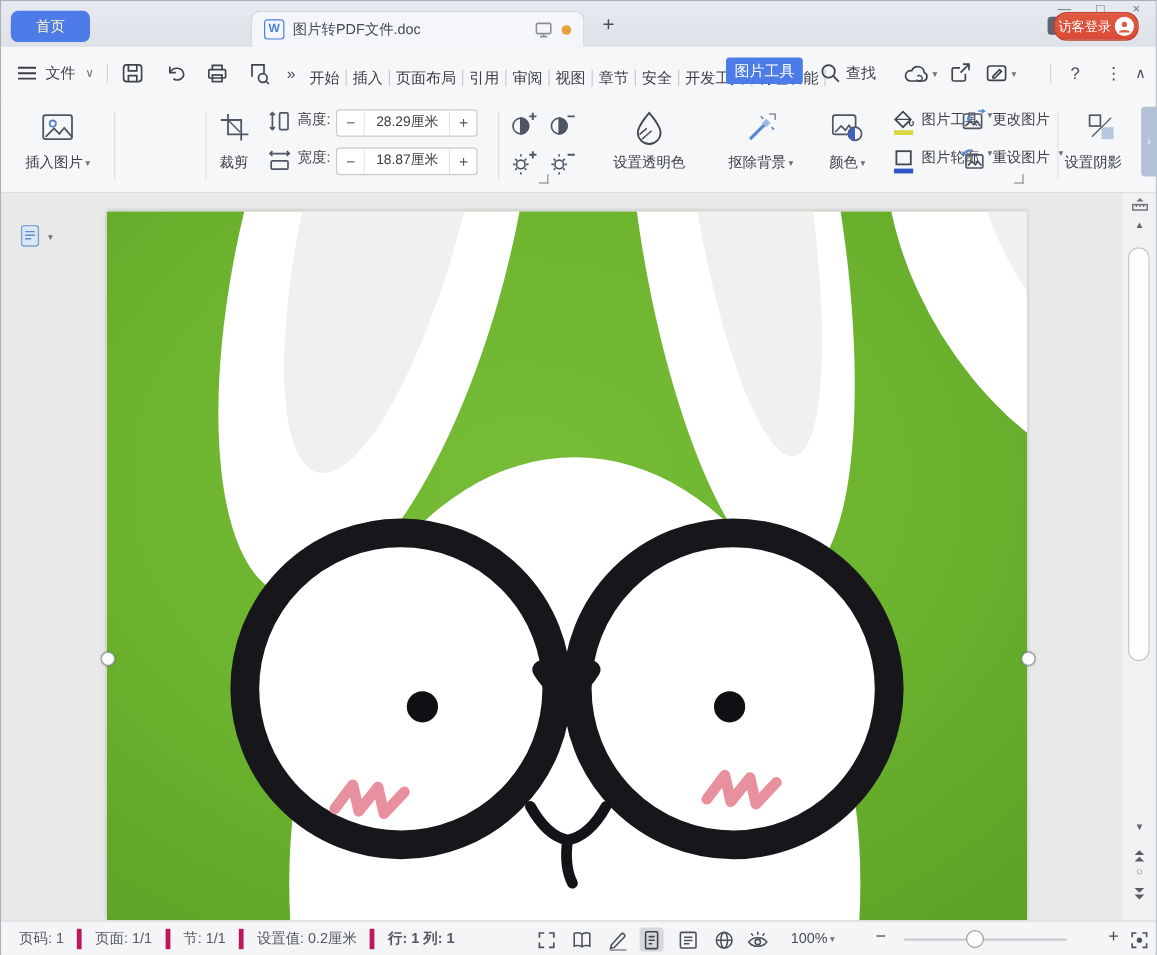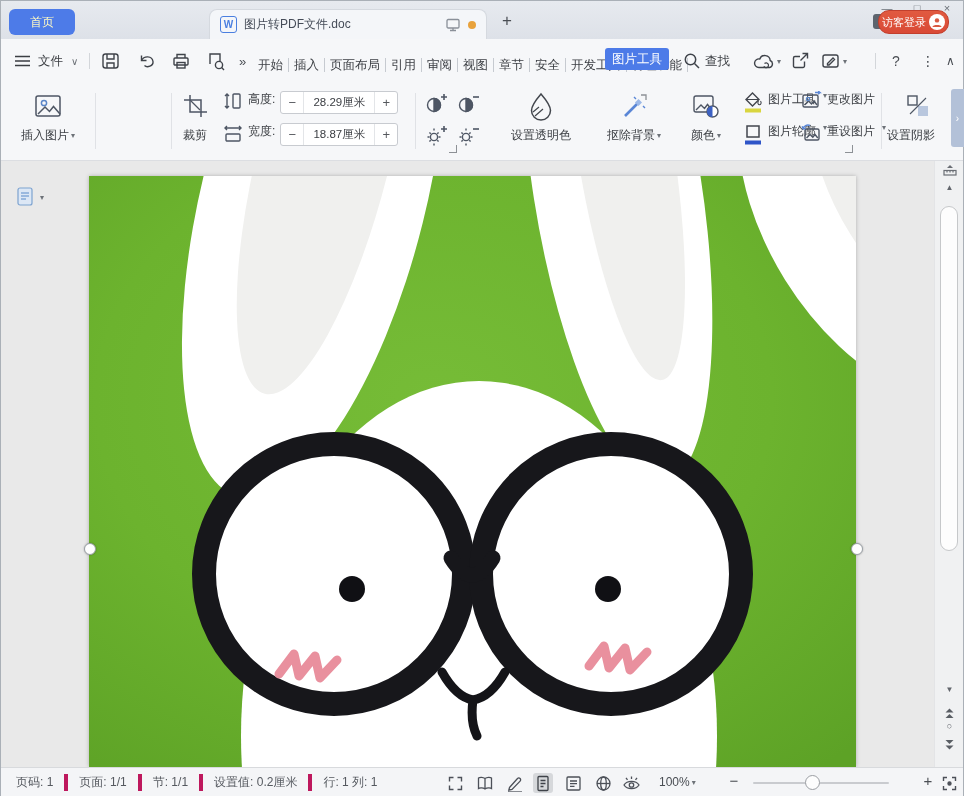--- a/index.html
+++ b/index.html
@@ -74,21 +74,21 @@
   .sthumb{position:absolute;left:5px;top:45px;width:18px;height:345px;background:#fdfdfd;border:1px solid #c6c8ca;
           border-radius:9px;box-sizing:border-box;}
   .sbtn{position:absolute;left:0;width:29px;text-align:center;color:#606archives468;}
   .scroll-ic{position:absolute;left:8px;}
 
   
   .statusbar{position:absolute;left:0;top:766px;width:100%;height:30px;background:#f4f5f7;
              border-top:1px solid #d8dadd;box-sizing:border-box;font-size:12px;color:#55595f;}
   .segs{position:absolute;left:4px;top:0;height:29px;display:flex;align-items:center;}
   .seg{padding:0 11px;border-right:4px solid #be185d;white-space:nowrap;}
-  .seg:last-child{border-right:none;}
+  .seg:last-child{border-right:none;font-weight:bold;}
   .view-ic{position:absolute;top:5px;width:20px;height:20px;display:flex;align-items:center;justify-content:center;border-radius:3px;}
   .view-ic.active{background:#d6d8db;}
   .zoomval{position:absolute;left:658px;top:7px;display:flex;align-items:center;color:#494d53;}
   .ztrack{position:absolute;left:752px;top:14px;width:136px;height:2px;background:#c9cbcf;border-radius:1px;}
   .zhandle{position:absolute;left:804px;top:7px;width:15px;height:15px;border-radius:50%;background:#fdfdfd;border:1px solid #9b9ea3;box-sizing:border-box;}
   .zbtn{position:absolute;top:4px;font-size:15px;color:#4a4e54;width:18px;text-align:center;}
 </style>
 </head>
 <body>
 

